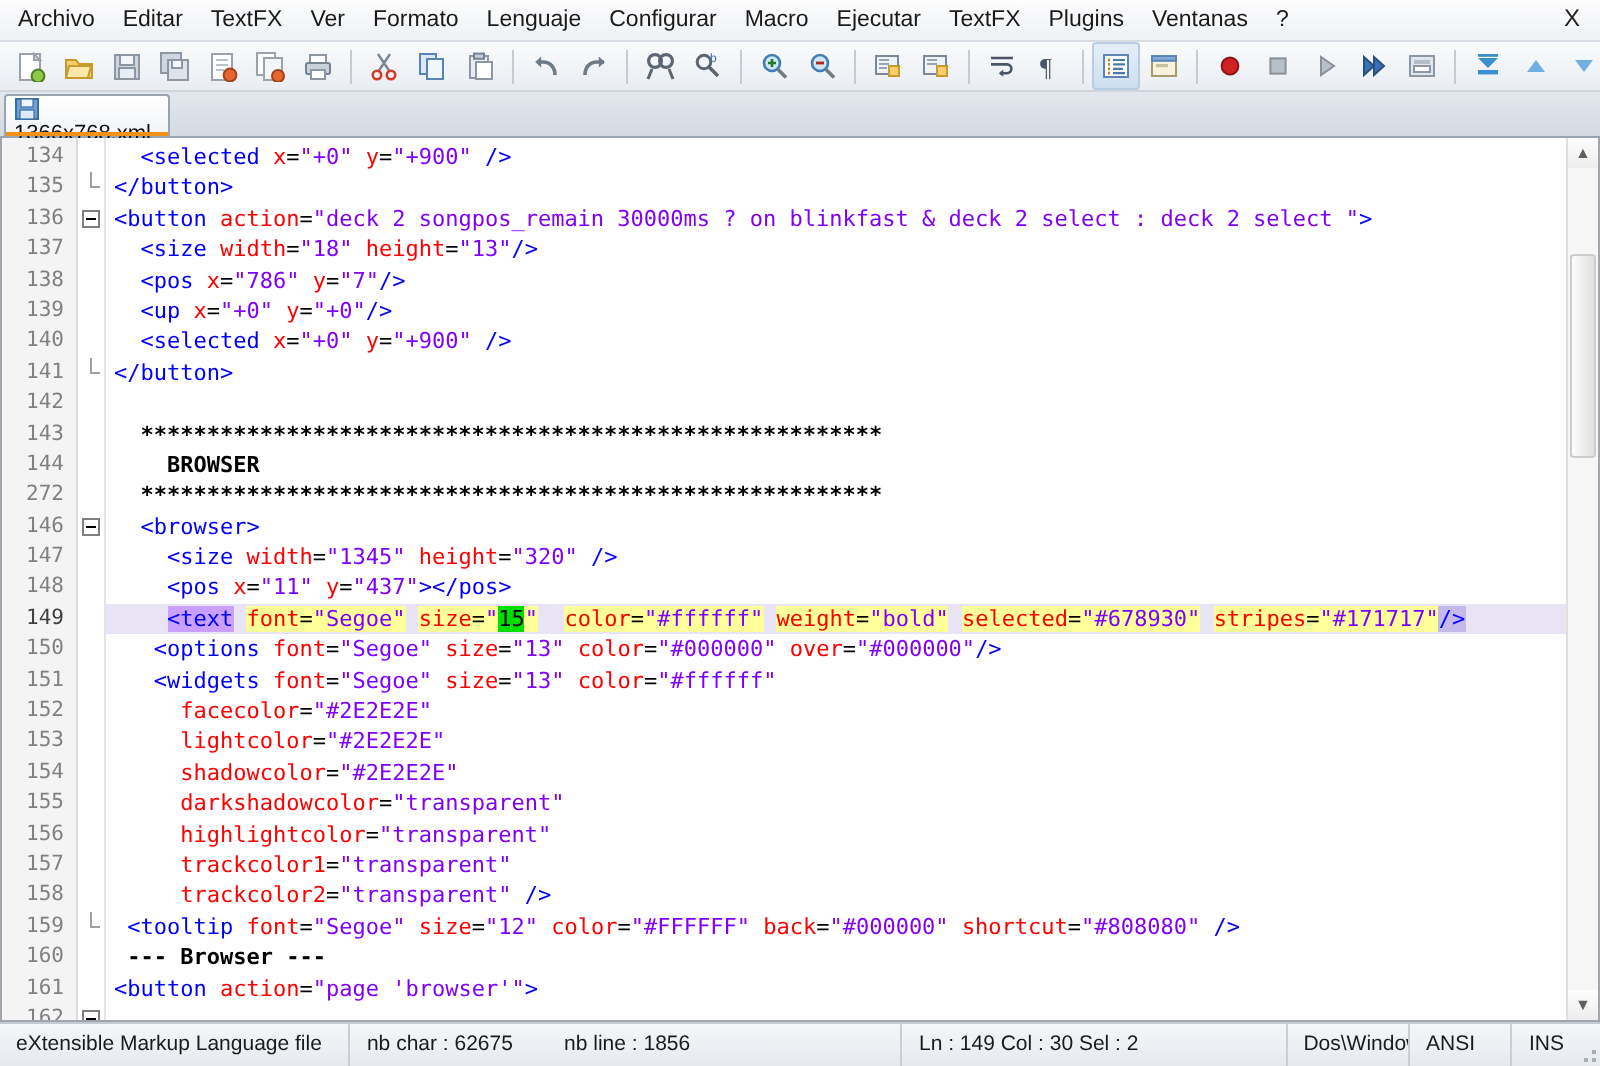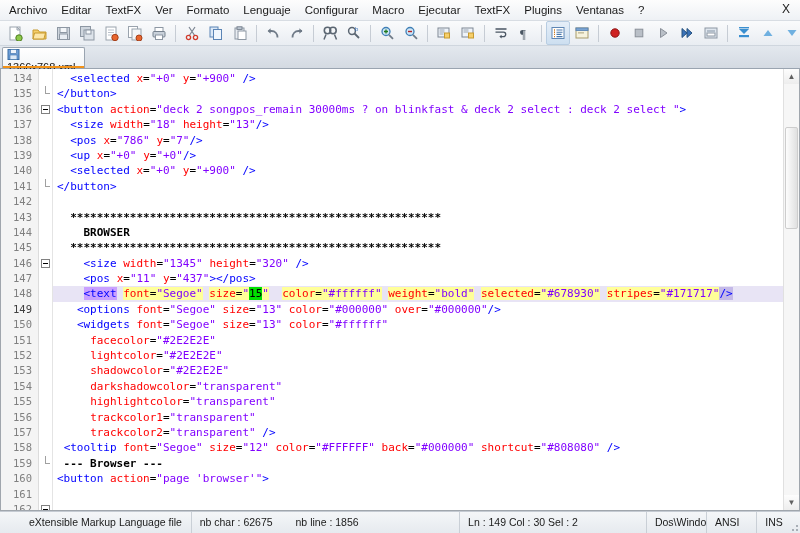--- a/index.html
+++ b/index.html
@@ -211,21 +211,20 @@
 
   
   .statusbar {
     height: 21px;
     display: flex; align-items: center;
     background: linear-gradient(to bottom,#f4f6f8,#e6eaef);
     border-top: 1px solid #c4cad2;
     font-size: 10.5px;
     color: #1a1a1a;
     flex: 0 0 auto;
-    padding-left: 21px;
   }
   .sb-cell {
     height: 21px; line-height: 21px;
     padding: 0 8px;
     border-right: 1px solid #c9cfd6;
     box-sizing: border-box;
     white-space: nowrap;
     overflow: hidden;
   }
   .sb-grip {
@@ -485,21 +484,21 @@
         <div class="gnum">135</div>
         <div class="gnum">136</div>
         <div class="gnum">137</div>
         <div class="gnum">138</div>
         <div class="gnum">139</div>
         <div class="gnum">140</div>
         <div class="gnum">141</div>
         <div class="gnum">142</div>
         <div class="gnum">143</div>
         <div class="gnum">144</div>
-        <div class="gnum">145</div>
+        <div class="gnum">272</div>
         <div class="gnum">146</div>
         <div class="gnum">147</div>
         <div class="gnum">148</div>
         <div class="gnum cur">149</div>
         <div class="gnum">150</div>
         <div class="gnum">151</div>
         <div class="gnum">152</div>
         <div class="gnum">153</div>
         <div class="gnum">154</div>
         <div class="gnum">155</div>
@@ -560,20 +559,21 @@
         <div class="cline"><span class="t-tag">&lt;button</span><span class="t-plain"> </span><span class="t-attr">action</span><span class="t-plain">=</span><span class="t-val">"deck 2 songpos_remain 30000ms ? on blinkfast &amp; deck 2 select : deck 2 select "</span><span class="t-tag">&gt;</span></div>
         <div class="cline"><span class="t-plain">  </span><span class="t-tag">&lt;size</span><span class="t-plain"> </span><span class="t-attr">width</span><span class="t-plain">=</span><span class="t-val">"18"</span><span class="t-plain"> </span><span class="t-attr">height</span><span class="t-plain">=</span><span class="t-val">"13"</span><span class="t-tag">/&gt;</span></div>
         <div class="cline"><span class="t-plain">  </span><span class="t-tag">&lt;pos</span><span class="t-plain"> </span><span class="t-attr">x</span><span class="t-plain">=</span><span class="t-val">"786"</span><span class="t-plain"> </span><span class="t-attr">y</span><span class="t-plain">=</span><span class="t-val">"7"</span><span class="t-tag">/&gt;</span></div>
         <div class="cline"><span class="t-plain">  </span><span class="t-tag">&lt;up</span><span class="t-plain"> </span><span class="t-attr">x</span><span class="t-plain">=</span><span class="t-val">"+0"</span><span class="t-plain"> </span><span class="t-attr">y</span><span class="t-plain">=</span><span class="t-val">"+0"</span><span class="t-tag">/&gt;</span></div>
         <div class="cline"><span class="t-plain">  </span><span class="t-tag">&lt;selected</span><span class="t-plain"> </span><span class="t-attr">x</span><span class="t-plain">=</span><span class="t-val">"+0"</span><span class="t-plain"> </span><span class="t-attr">y</span><span class="t-plain">=</span><span class="t-val">"+900"</span><span class="t-plain"> </span><span class="t-tag">/&gt;</span></div>
         <div class="cline"><span class="t-tag">&lt;/button&gt;</span></div>
         <div class="cline"></div>
         <div class="cline"><span class="t-txt bold">  ********************************************************</span></div>
         <div class="cline"><span class="t-txt bold">    BROWSER</span></div>
         <div class="cline"><span class="t-txt bold">  ********************************************************</span></div>
+        <div class="cline"><span class="t-plain">  </span><span class="t-tag">&lt;browser&gt;</span></div>
         <div class="cline"><span class="t-plain">    </span><span class="t-tag">&lt;size</span><span class="t-plain"> </span><span class="t-attr">width</span><span class="t-plain">=</span><span class="t-val">"1345"</span><span class="t-plain"> </span><span class="t-attr">height</span><span class="t-plain">=</span><span class="t-val">"320"</span><span class="t-plain"> </span><span class="t-tag">/&gt;</span></div>
         <div class="cline"><span class="t-plain">    </span><span class="t-tag">&lt;pos</span><span class="t-plain"> </span><span class="t-attr">x</span><span class="t-plain">=</span><span class="t-val">"11"</span><span class="t-plain"> </span><span class="t-attr">y</span><span class="t-plain">=</span><span class="t-val">"437"</span><span class="t-tag">&gt;&lt;/pos&gt;</span></div>
         <div class="cline hl"><span class="t-plain">    </span><span class="t-tag hl-purple">&lt;text</span><span class="t-plain"> </span><span class="t-attr hl-yellow">font</span><span class="t-plain hl-yellow">=</span><span class="t-val hl-yellow">"Segoe"</span><span class="t-plain"> </span><span class="t-attr hl-yellow">size</span><span class="t-plain hl-yellow">=</span><span class="t-val hl-yellow">"</span><span class="t-val hl-green">15</span><span class="t-val hl-yellow">"</span><span class="t-plain">  </span><span class="t-attr hl-yellow">color</span><span class="t-plain hl-yellow">=</span><span class="t-val hl-yellow">"#ffffff"</span><span class="t-plain"> </span><span class="t-attr hl-yellow">weight</span><span class="t-plain hl-yellow">=</span><span class="t-val hl-yellow">"bold"</span><span class="t-plain"> </span><span class="t-attr hl-yellow">selected</span><span class="t-plain hl-yellow">=</span><span class="t-val hl-yellow">"#678930"</span><span class="t-plain"> </span><span class="t-attr hl-yellow">stripes</span><span class="t-plain hl-yellow">=</span><span class="t-val hl-yellow">"#171717"</span><span class="t-tag hl-sel">/&gt;</span></div>
         <div class="cline"><span class="t-plain">   </span><span class="t-tag">&lt;options</span><span class="t-plain"> </span><span class="t-attr">font</span><span class="t-plain">=</span><span class="t-val">"Segoe"</span><span class="t-plain"> </span><span class="t-attr">size</span><span class="t-plain">=</span><span class="t-val">"13"</span><span class="t-plain"> </span><span class="t-attr">color</span><span class="t-plain">=</span><span class="t-val">"#000000"</span><span class="t-plain"> </span><span class="t-attr">over</span><span class="t-plain">=</span><span class="t-val">"#000000"</span><span class="t-tag">/&gt;</span></div>
         <div class="cline"><span class="t-plain">   </span><span class="t-tag">&lt;widgets</span><span class="t-plain"> </span><span class="t-attr">font</span><span class="t-plain">=</span><span class="t-val">"Segoe"</span><span class="t-plain"> </span><span class="t-attr">size</span><span class="t-plain">=</span><span class="t-val">"13"</span><span class="t-plain"> </span><span class="t-attr">color</span><span class="t-plain">=</span><span class="t-val">"#ffffff"</span></div>
         <div class="cline"><span class="t-plain">     </span><span class="t-attr">facecolor</span><span class="t-plain">=</span><span class="t-val">"#2E2E2E"</span></div>
         <div class="cline"><span class="t-plain">     </span><span class="t-attr">lightcolor</span><span class="t-plain">=</span><span class="t-val">"#2E2E2E"</span></div>
         <div class="cline"><span class="t-plain">     </span><span class="t-attr">shadowcolor</span><span class="t-plain">=</span><span class="t-val">"#2E2E2E"</span></div>
         <div class="cline"><span class="t-plain">     </span><span class="t-attr">darkshadowcolor</span><span class="t-plain">=</span><span class="t-val">"transparent"</span></div>
         <div class="cline"><span class="t-plain">     </span><span class="t-attr">highlightcolor</span><span class="t-plain">=</span><span class="t-val">"transparent"</span></div>

